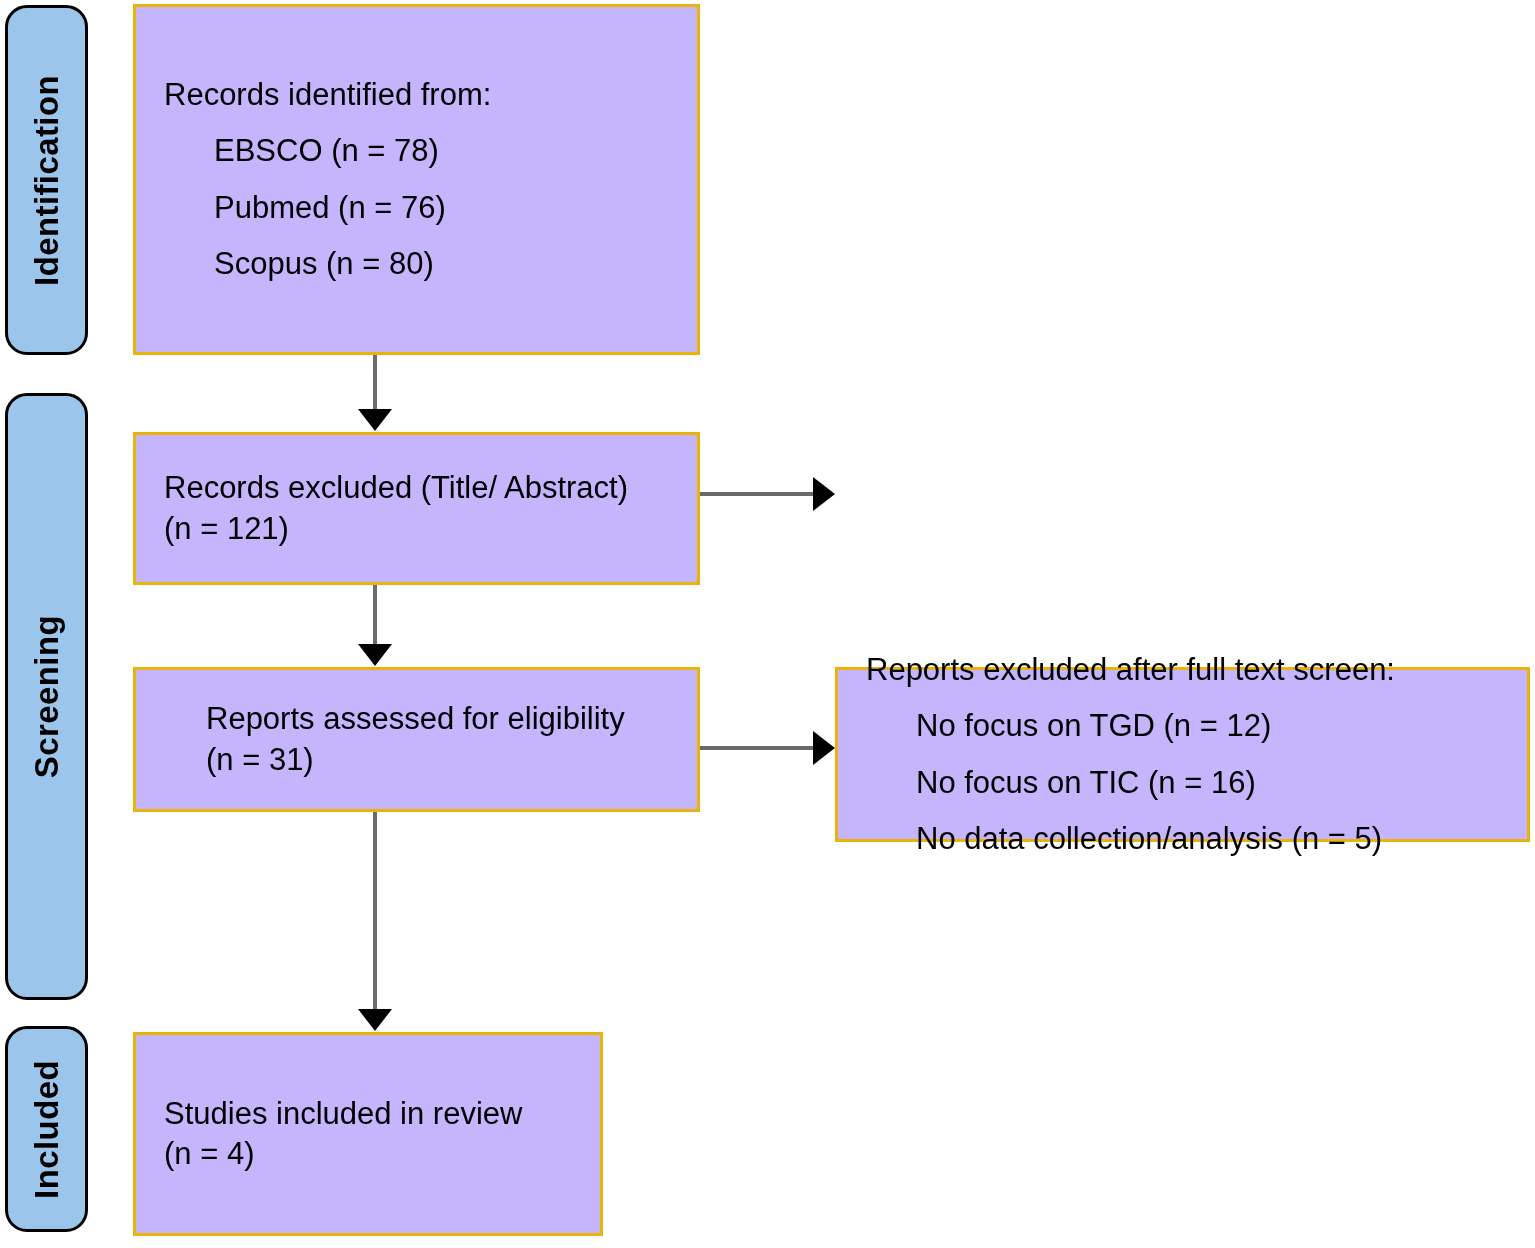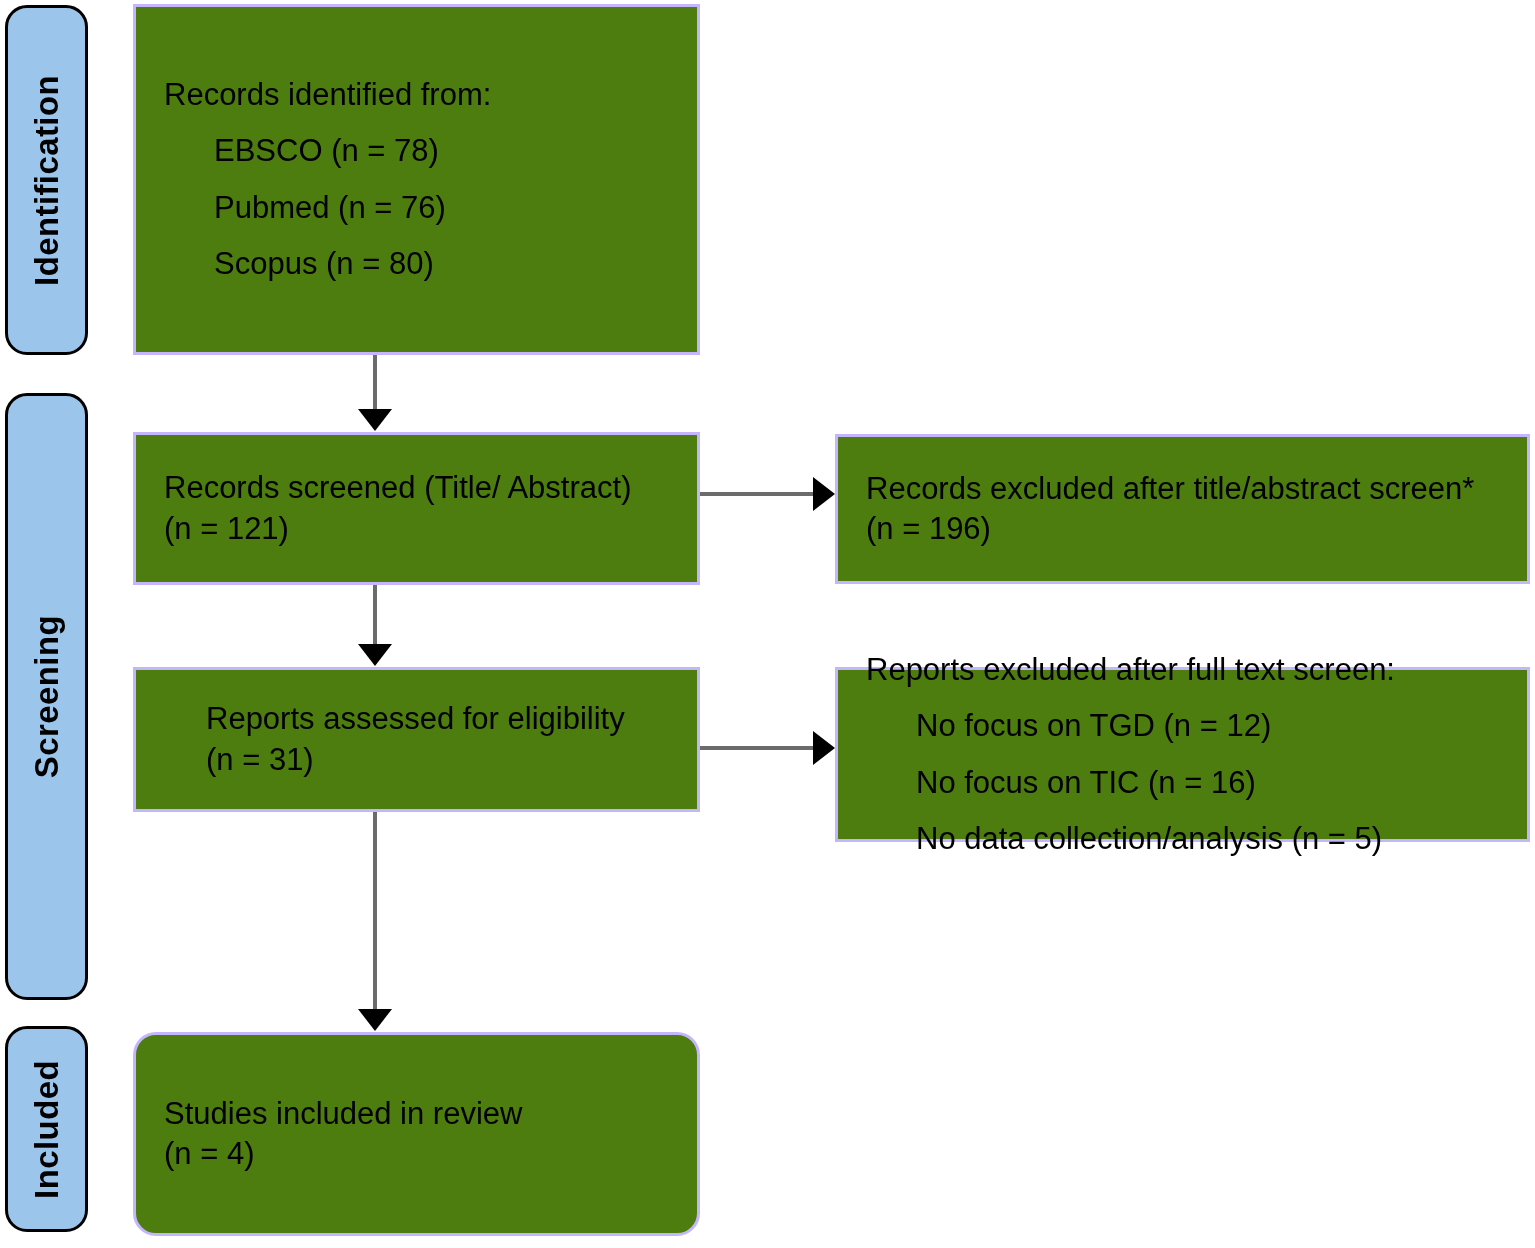--- a/index.html
+++ b/index.html
@@ -24,22 +24,22 @@
     font-size:33px;
     letter-spacing:0.4px;
     color:#000000;
     white-space:nowrap;
     line-height:1;
   }
 
   
   .node{
     position:absolute;
-    background:#4d7c0f;
-    border:3px solid #c4b5fd;
+    background:#c4b5fd;
+    border:3px solid #eab308;
     box-sizing:border-box;
     display:flex;
     flex-direction:column;
     justify-content:center;
   }
   .node .lines{padding:0 0 0 28px;}
   .line{
     font-size:31px;
     line-height:1.30;
     color:#000000;
@@ -95,48 +95,42 @@
     <div class="lines">
       <div class="line">Records identified from:</div>
       <div class="line indent">EBSCO (n = 78)</div>
       <div class="line indent">Pubmed (n = 76)</div>
       <div class="line indent">Scopus (n = 80)</div>
     </div>
   </div>
 
   <div class="node" style="left:133px;top:432px;width:567px;height:153px;">
     <div class="lines">
-      <div class="line">Records screened (Title/ Abstract)</div>
+      <div class="line">Records excluded (Title/ Abstract)</div>
       <div class="line">(n = 121)</div>
     </div>
   </div>
 
-  <div class="node" style="left:835px;top:434px;width:695px;height:150px;">
-    <div class="lines">
-      <div class="line">Records excluded after title/abstract screen*</div>
-      <div class="line">(n = 196)</div>
-    </div>
-  </div>
 
   <div class="node" style="left:133px;top:667px;width:567px;height:145px;padding-left:42px;">
     <div class="lines">
       <div class="line">Reports assessed for eligibility</div>
       <div class="line">(n = 31)</div>
     </div>
   </div>
 
   <div class="node" style="left:835px;top:667px;width:695px;height:175px;">
     <div class="lines">
       <div class="line">Reports excluded after full text screen:</div>
       <div class="line indent">No focus on TGD (n = 12)</div>
       <div class="line indent">No focus on TIC (n = 16)</div>
       <div class="line indent">No data collection/analysis (n = 5)</div>
     </div>
   </div>
 
-  <div class="node" style="left:133px;top:1032px;width:567px;height:204px;border-radius:23px;">
+  <div class="node" style="left:133px;top:1032px;width:470px;height:204px;">
     <div class="lines">
       <div class="line">Studies included in review</div>
       <div class="line">(n = 4)</div>
     </div>
   </div>
 
 </div>
 
 </body></html>

